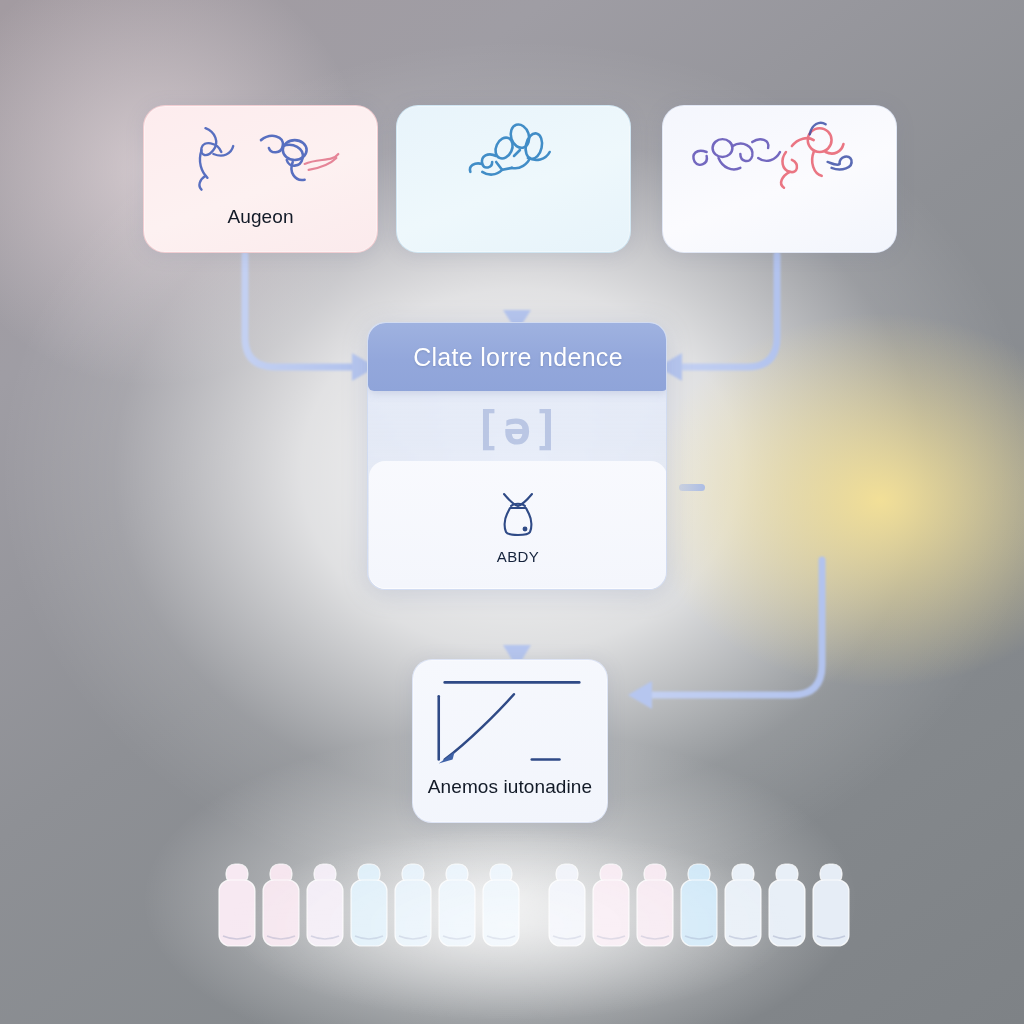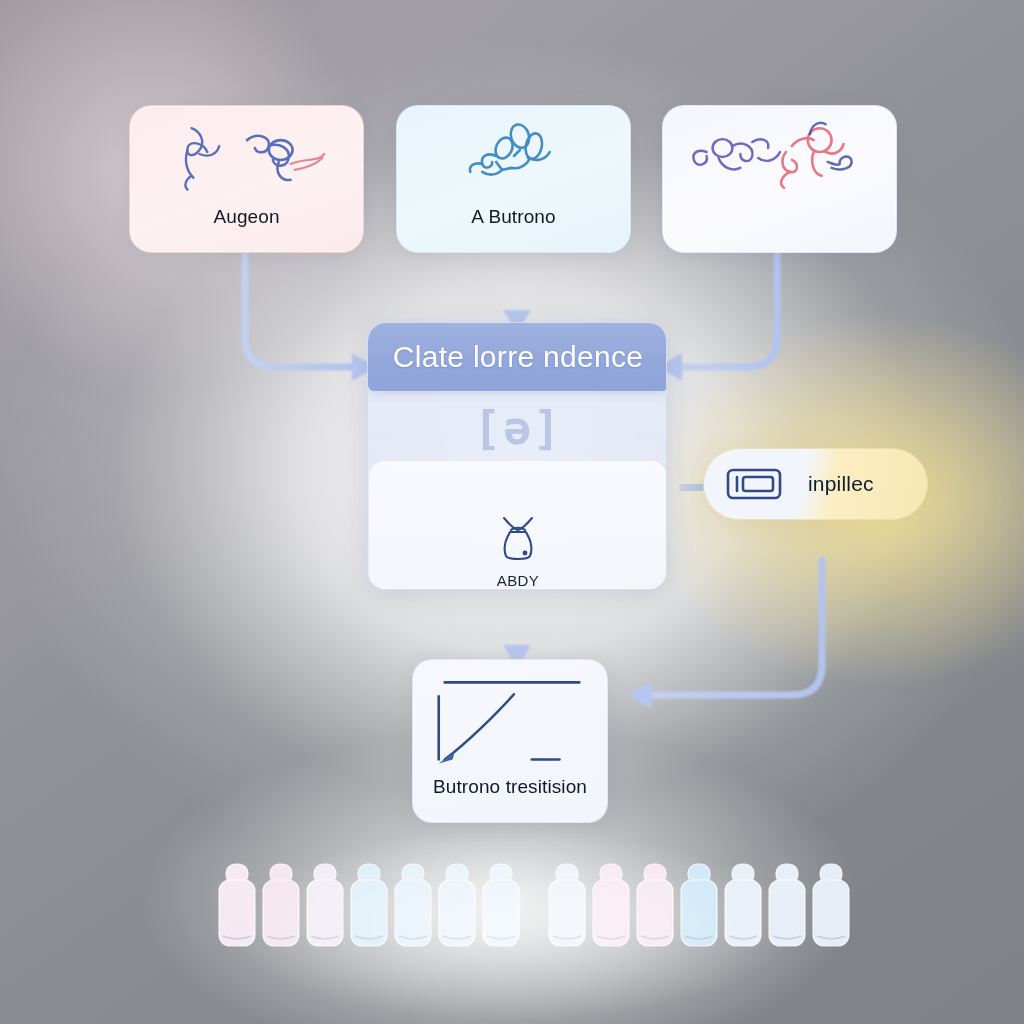--- a/index.html
+++ b/index.html
@@ -27,21 +27,21 @@
     box-shadow:0 2px 18px rgba(120,130,160,0.18), 0 0 0 1px rgba(255,255,255,0.35) inset;
     backdrop-filter:blur(2px);
   }
   .card-label{
     font-size:19px;color:#121a27;letter-spacing:.1px;
     text-align:center;width:100%;
   }
 
   
   .top-card{width:235px;height:148px;top:105px;}
-  #card-augeon{left:129px;background:linear-gradient(160deg,#fdecee 0%,#fdf1f1 55%,#fbeaec 100%);border:1px solid rgba(240,200,205,0.85);}
+  #card-augeon{left:143px;background:linear-gradient(160deg,#fdecee 0%,#fdf1f1 55%,#fbeaec 100%);border:1px solid rgba(240,200,205,0.85);}
   #card-butrono{left:396px;background:linear-gradient(160deg,#e8f4fb 0%,#eef8fc 55%,#e6f3fa 100%);border:1px solid rgba(205,228,242,0.9);}
   #card-viutonadine{left:662px;background:linear-gradient(160deg,#f4f6fd 0%,#fbfbfe 55%,#f2f5fc 100%);border:1px solid rgba(222,228,244,0.9);}
   .top-card .thumb{width:100%;height:96px;position:relative;}
   .top-card .card-label{margin-top:4px;}
 
   
   #panel{
     position:absolute;left:367px;top:322px;width:300px;height:268px;
     border-radius:18px;
     background:linear-gradient(180deg,rgba(231,237,250,0.92) 0%, rgba(226,233,248,0.80) 45%, rgba(233,238,250,0.55) 100%);
@@ -50,34 +50,34 @@
     box-sizing:border-box;overflow:hidden;
   }
   #panel-header{
     position:absolute;left:0;top:0;width:300px;height:68px;
     border-radius:18px 18px 6px 6px;
     background:linear-gradient(180deg,#9fb2e0 0%,#93a7db 55%,#8fa4d9 100%);
     display:flex;align-items:center;justify-content:center;
     box-shadow:0 2px 10px rgba(110,125,170,0.25);
   }
   #panel-title{
-    color:#ffffff;font-size:30px;font-weight:400;letter-spacing:.3px;
+    color:#ffffff;font-size:25px;font-weight:400;letter-spacing:.3px;
     text-shadow:0 1px 2px rgba(90,105,150,0.35);
   }
   #panel-watermark{
     position:absolute;left:0;top:72px;width:300px;height:66px;
     display:flex;align-items:center;justify-content:center;
     color:rgba(150,168,212,0.55);font-size:46px;font-weight:700;letter-spacing:2px;
     font-family:"DejaVu Sans Mono","Liberation Mono",monospace;
   }
   #icon-row{
     position:absolute;left:1px;top:138px;width:298px;height:128px;
     border-radius:16px;
     background:linear-gradient(180deg,rgba(249,250,254,0.96) 0%, rgba(245,247,253,0.92) 100%);
-    display:flex;align-items:flex-end;justify-content:space-around;
+    display:flex;align-items:center;justify-content:space-around;
     box-shadow:0 -1px 0 rgba(255,255,255,0.7) inset;
   }
   .icon-cell{display:flex;flex-direction:column;align-items:center;gap:4px;width:84px;}
   .icon-cell .glyph{width:58px;height:58px;}
   .icon-cell .cap{font-size:15px;color:#15233c;letter-spacing:.4px;}
 
   
   #pill{
     position:absolute;left:703px;top:448px;width:225px;height:72px;
     border-radius:36px;
@@ -179,21 +179,20 @@
         <ellipse cx="138" cy="40" rx="8" ry="13" transform="rotate(12 138 40)"></ellipse>
         <path d="M100,50 C92,46 84,50 86,58 C88,64 96,62 96,56"></path>
         <path d="M86,58 C78,56 72,60 74,66"></path>
         <path d="M100,56 L106,64 L116,62"></path>
         <path d="M116,62 C124,64 132,58 134,52"></path>
         <path d="M132,52 C140,56 150,54 154,46"></path>
         <path d="M106,64 C100,70 92,70 86,66"></path>
         <path d="M118,50 L124,44"></path>
       </g>
     </svg>
-    <div class="card-label">A Butrono</div>
   </div>
 
   <div class="card top-card" id="card-viutonadine">
     <svg class="thumb" viewBox="0 0 235 96">
       <g fill="none" stroke="#5c4fb5" stroke-width="2.5" stroke-linecap="round" opacity="0.85">
         <path d="M44,46 C34,42 28,48 32,56 C36,62 46,58 44,50"></path>
         <ellipse cx="60" cy="42" rx="10" ry="9"></ellipse>
         <path d="M70,40 C80,34 92,40 90,50 C88,58 78,56 78,48"></path>
         <path d="M90,36 C98,30 108,34 106,42"></path>
         <path d="M56,52 C60,62 70,66 78,62"></path>
@@ -236,42 +235,32 @@
         <span class="cap">ABDY</span>
       </div>
 
 
 
     </div>
   </div>
 
   <div id="pill-connector"></div>
 
-  <div id="pill">
-    <svg id="pill-icon" viewBox="0 0 72 72">
-      <g fill="none" stroke="#2f4a86" stroke-width="2.6" stroke-linejoin="round">
-        <rect x="10" y="22" width="52" height="28" rx="5"></rect>
-        <line x1="19" y1="29" x2="19" y2="43" stroke-linecap="round"></line>
-        <rect x="25" y="29" width="30" height="14" rx="2.5"></rect>
-      </g>
-    </svg>
-    <span id="pill-label">inpillec</span>
-  </div>
 
   <div class="card" id="chart-card">
     <svg class="plot" viewBox="0 0 196 118">
       <g fill="none" stroke="#2f4a86" stroke-width="2.6" stroke-linecap="round">
         <line x1="32" y1="22" x2="168" y2="22"></line>
         <line x1="26" y1="36" x2="26" y2="100"></line>
         <path d="M102,34 C86,52 56,82 32,100"></path>
         <line x1="120" y1="100" x2="148" y2="100"></line>
       </g>
       <polygon points="26,104 42,92 40,100" fill="#3f62a8"></polygon>
     </svg>
-    <div class="card-label">Butrono tresitision</div>
+    <div class="card-label">Anemos iutonadine</div>
   </div>
 
   <div id="vial-row">
       <div class="vial" style="left: 0px;"><svg viewBox="0 0 44 86" width="44" height="86">
           <rect x="11" y="2" width="22" height="20" rx="9" fill="#f7e9f2" stroke="rgba(255,255,255,0.75)" stroke-width="1.2"></rect>
           <rect x="4" y="18" width="36" height="66" rx="11" fill="#f7e9f2" stroke="rgba(255,255,255,0.8)" stroke-width="1.2"></rect>
           <path d="M8,74 Q22,80 36,74" fill="none" stroke="rgba(120,130,170,0.30)" stroke-width="1.6"></path>
         </svg></div>
       <div class="vial" style="left: 44px;"><svg viewBox="0 0 44 86" width="44" height="86">
           <rect x="11" y="2" width="22" height="20" rx="9" fill="#f6e6ef" stroke="rgba(255,255,255,0.75)" stroke-width="1.2"></rect>

